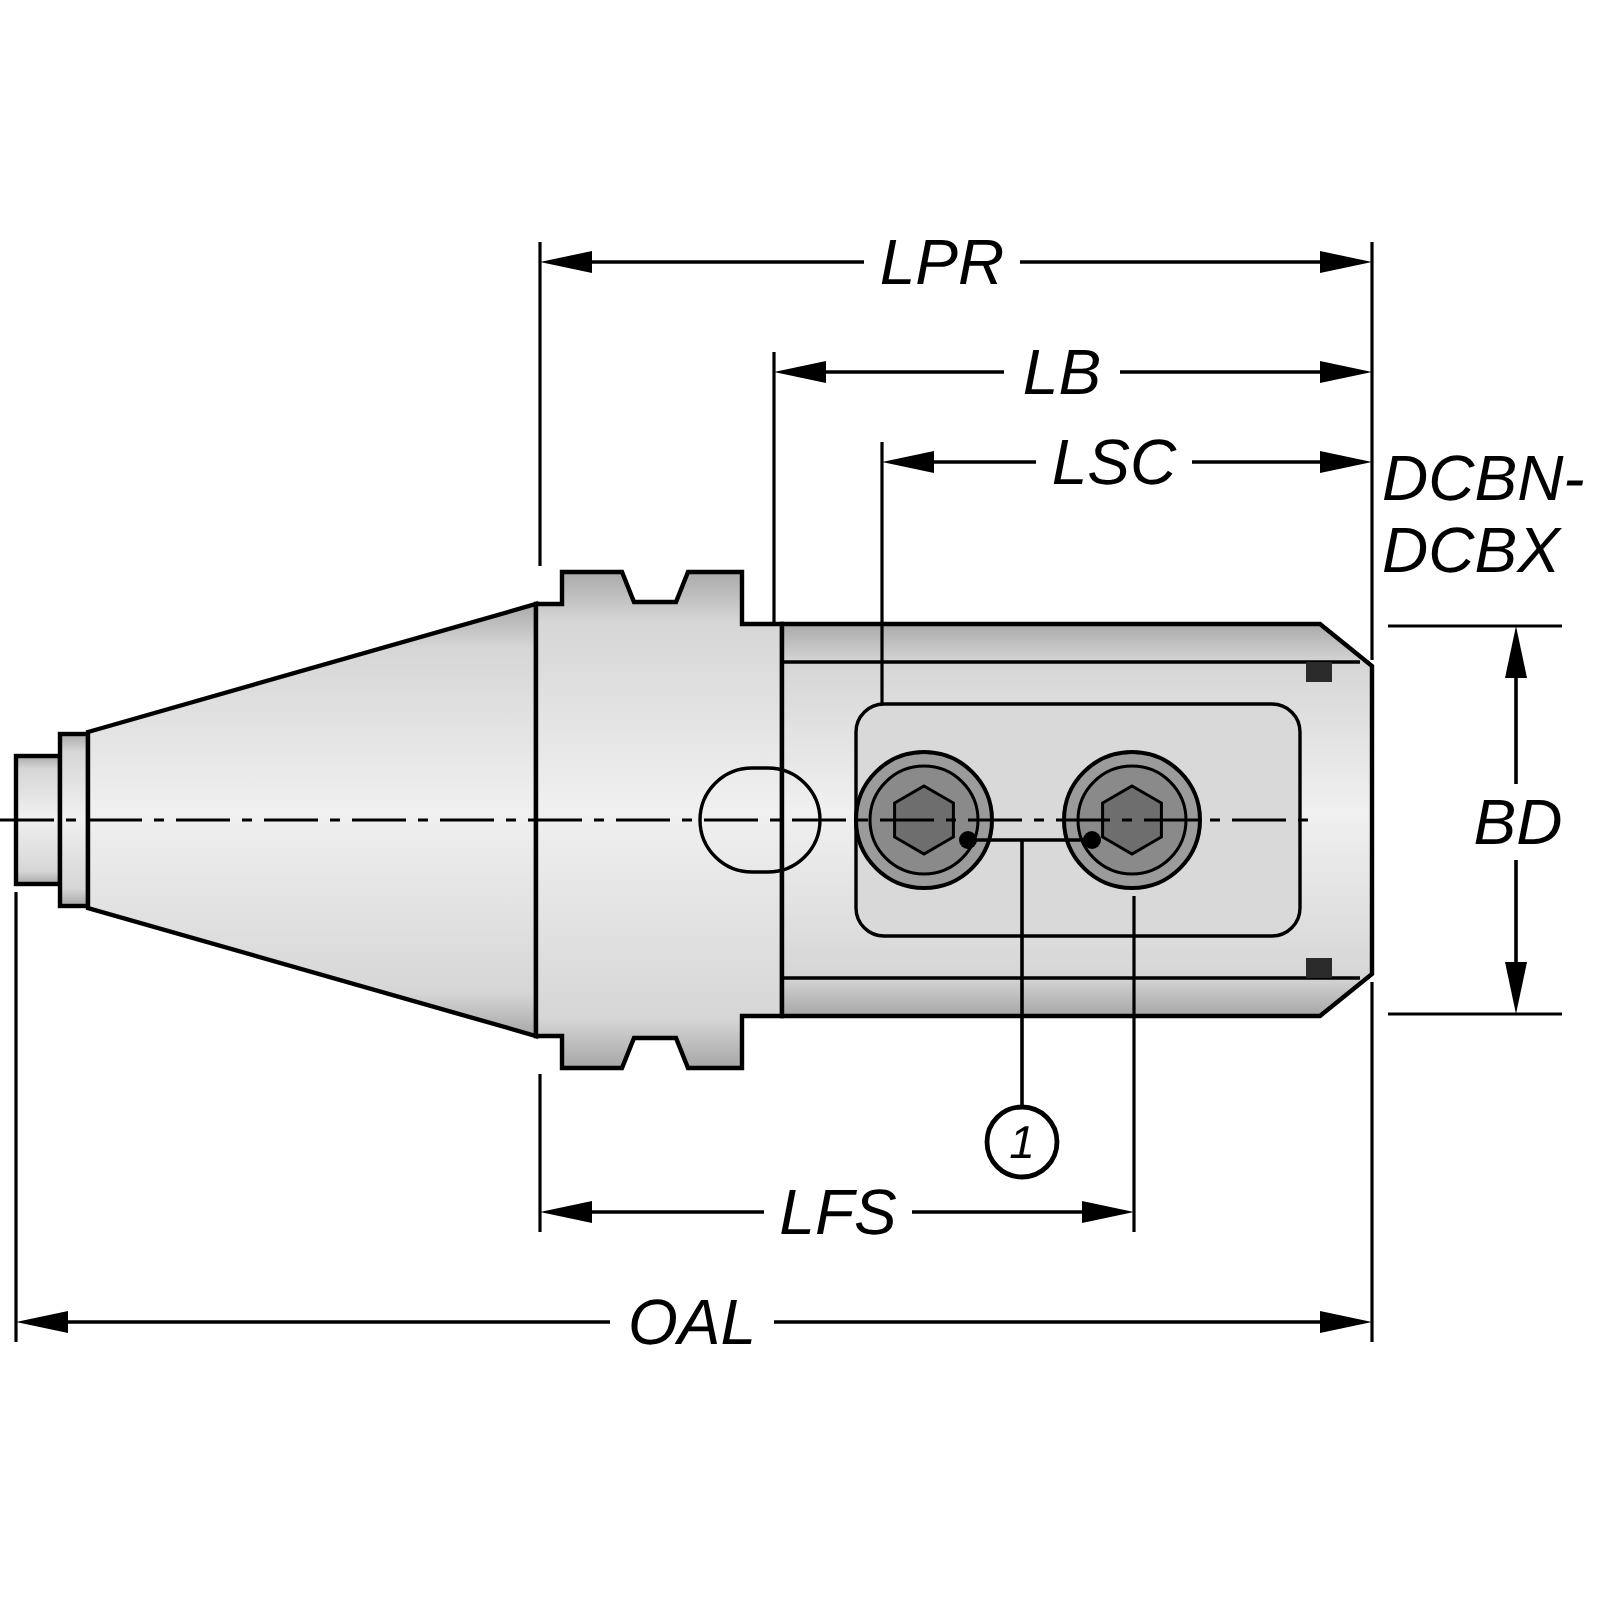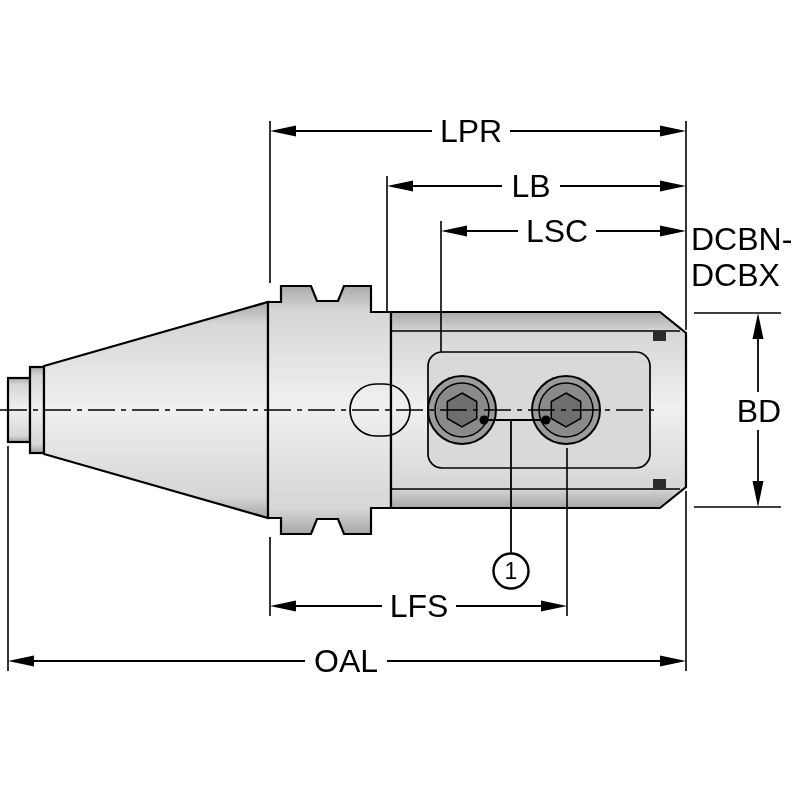--- a/index.html
+++ b/index.html
@@ -1,16 +1,16 @@
 <!DOCTYPE html>
 <html><head>
 <meta charset="utf-8">
 <style>
   html,body{margin:0;padding:0;background:#ffffff;}
-  .canvas{width:800px;height:800px;position:relative;background:#ffffff;}
+  .canvas{width:800px;height:800px;position:relative;background:#ffffff;font-style:italic;}
   svg{display:block;}
   text{font-family:"Liberation Sans","DejaVu Sans",sans-serif;font-size:32px;fill:#000;}
   .callout-num{font-size:23px;}
   .part{stroke:#000;stroke-width:2.2;}
   .inner{stroke:#000;stroke-width:1.7;fill:none;}
   .dim{stroke:#000;stroke-width:1.8;fill:none;}
   .ext{stroke:#000;stroke-width:1.6;fill:none;}
   .arrow{fill:#000;stroke:none;}
   .leader{stroke:#000;stroke-width:1.8;fill:none;}
 </style>

